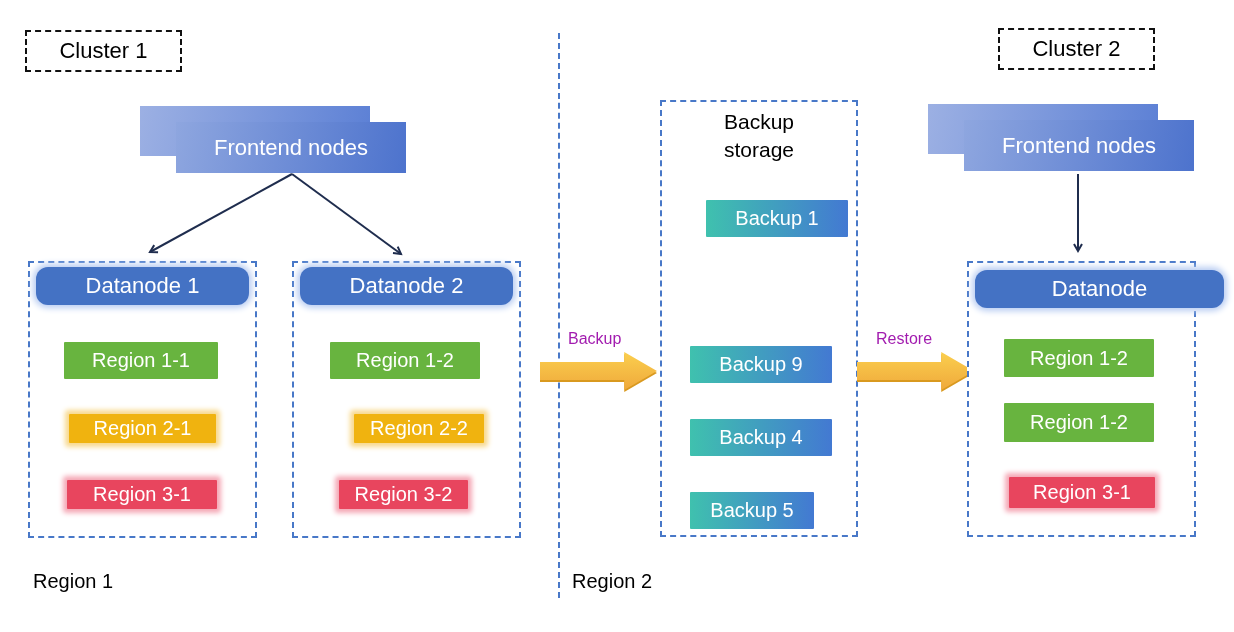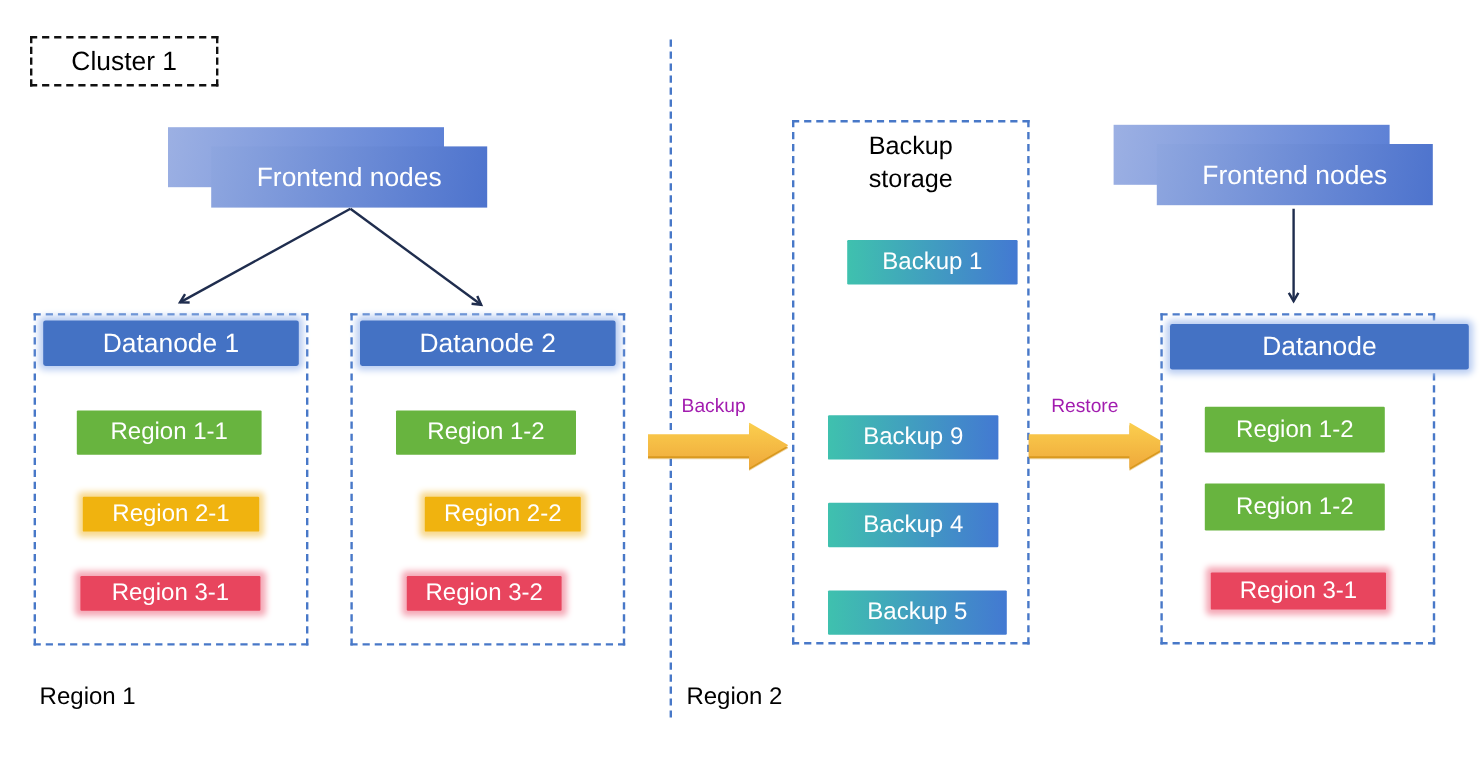--- a/index.html
+++ b/index.html
@@ -29,21 +29,21 @@
   .stage{position:relative;width:1234px;height:632px;background:#fff;overflow:hidden}
 
   .cluster-tag{position:absolute;border:2.5px dashed #111;display:flex;align-items:center;justify-content:center;
     font-size:22px;color:#000;background:#fff}
 
   .fe-back{position:absolute;background:linear-gradient(100deg,var(--back-light),var(--back-dark));}
   .fe-front{position:absolute;background:linear-gradient(100deg,var(--front-light),var(--front-dark));
     display:flex;align-items:center;justify-content:center;color:#fff;font-size:22px;}
 
   .dn-box{position:absolute;border:2.5px dashed var(--dashed-blue);background:#fff}
-  .dn-header{position:absolute;background:var(--node-blue);border-radius:2px;
+  .dn-header{position:absolute;background:var(--node-blue);border-radius:12px;
     box-shadow:0 0 6px 3px var(--node-glow);
     display:flex;align-items:center;justify-content:center;color:#fff;font-size:22px;}
 
   .chip{position:absolute;display:flex;align-items:center;justify-content:center;color:#fff;font-size:20px;border-radius:1px}
   .chip.green{background:var(--green)}
   .chip.amber{background:var(--amber);box-shadow:0 0 5px 4px var(--amber-glow)}
   .chip.red{background:var(--red);box-shadow:0 0 5px 4px var(--red-glow)}
 
   .storage-box{position:absolute;border:2.5px dashed var(--dashed-blue);background:#fff}
   .storage-title{position:absolute;width:120px;text-align:center;font-size:21px;line-height:1.35;color:#000}
@@ -66,20 +66,23 @@
 </style>
 </head>
 <body>
 
 <div class="stage">
 
   <div class="cluster-tag" style="left:25px;top:30px;width:157px;height:42px">
     <span>Cluster 1</span>
   </div>
 
+  <div class="cluster-tag" style="left:998px;top:28px;width:157px;height:42px">
+    <span>Cluster 2</span>
+  </div>
 
   <div class="fe-back" style="left:140px;top:106px;width:230px;height:50px"></div>
   <div class="fe-front" style="left:176px;top:122px;width:230px;height:51px">
     <span>Frontend nodes</span>
   </div>
 
   <div class="fe-back" style="left:928px;top:104px;width:230px;height:50px"></div>
   <div class="fe-front" style="left:964px;top:120px;width:230px;height:51px">
     <span>Frontend nodes</span>
   </div>
@@ -123,21 +126,21 @@
   <div class="storage-title" style="left:699px;top:108px">Backup storage</div>
   <div class="backup-item" style="left:706px;top:200px;width:142px;height:37px">
     <span>Backup 1</span>
   </div>
   <div class="backup-item" style="left:690px;top:346px;width:142px;height:37px">
     <span>Backup 9</span>
   </div>
   <div class="backup-item" style="left:690px;top:419px;width:142px;height:37px">
     <span>Backup 4</span>
   </div>
-  <div class="backup-item" style="left:690px;top:492px;width:149px;height:37px">
+  <div class="backup-item" style="left:690px;top:492px;width:124px;height:37px">
     <span>Backup 5</span>
   </div>
 
   <div class="flow-label" style="left:876px;top:330px">Restore</div>
   <div class="block-arrow-wrap" style="left:857px;top:352px;width:117px;height:38px">
     <div class="block-arrow"></div>
   </div>
 
   <div class="dn-box" style="left:967px;top:261px;width:229px;height:276px"></div>
   <div class="dn-header" style="left:975px;top:270px;width:249px;height:38px">

